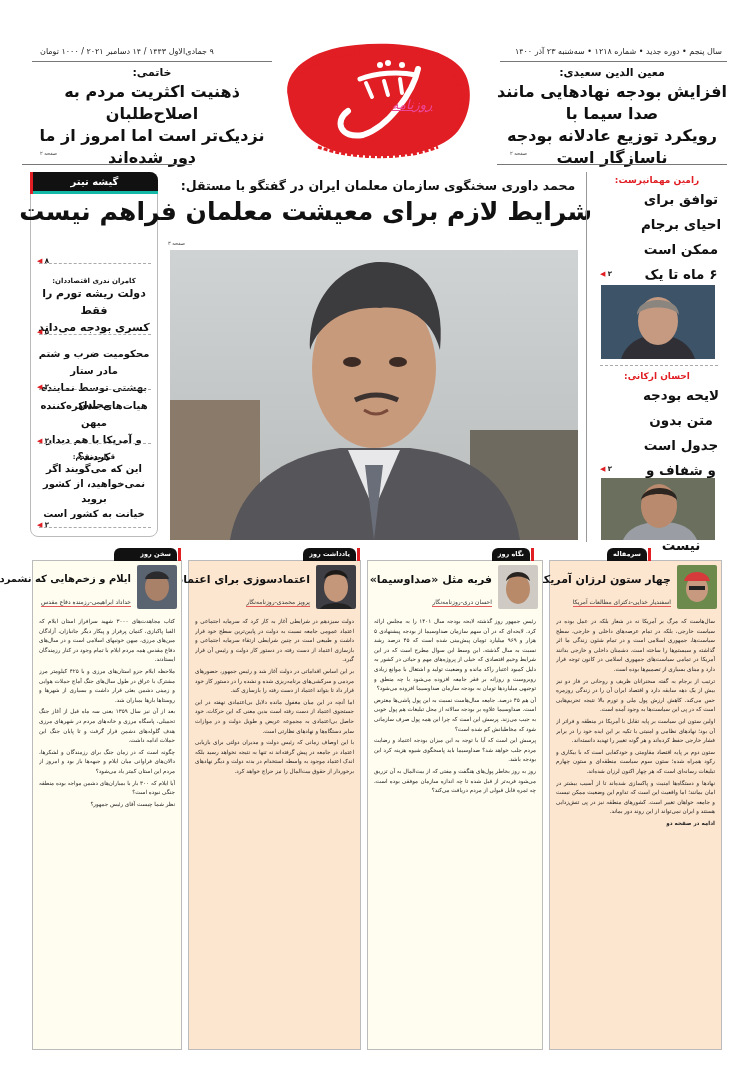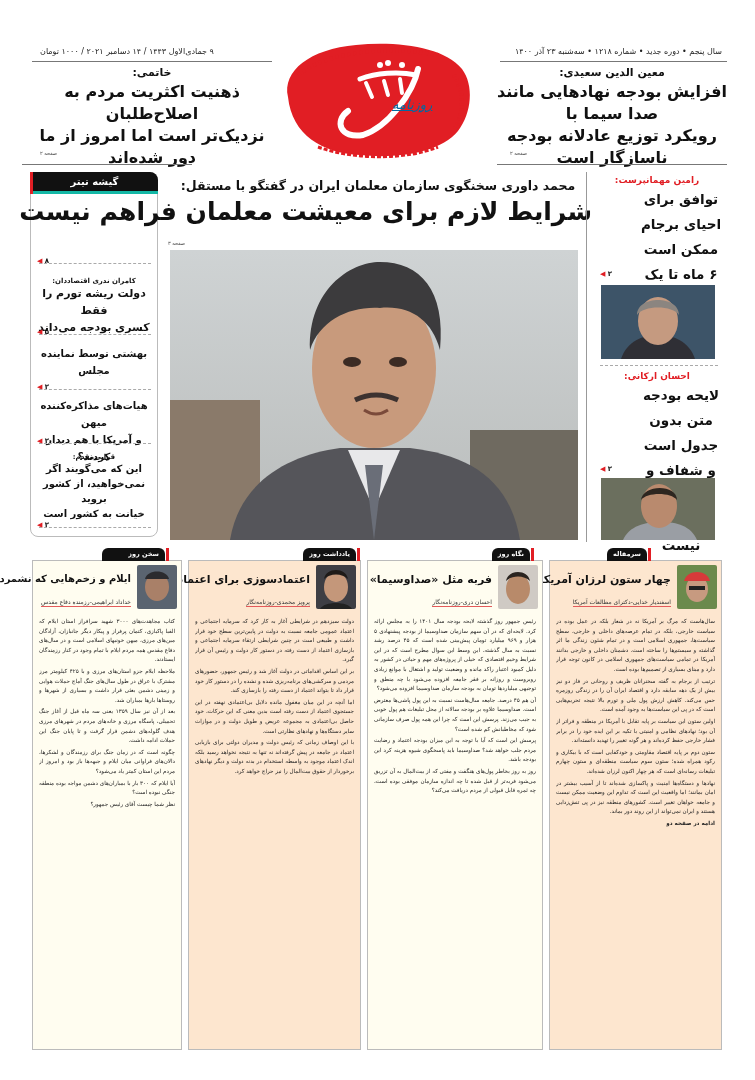--- a/index.html
+++ b/index.html
@@ -86,38 +86,39 @@
     <path d="M30,40 C60,16 120,10 170,20" stroke="#e11e24" stroke-width="4" stroke-dasharray="3 3" fill="none"></path>
     <path d="M186,40 C198,60 196,86 182,100" stroke="#e11e24" stroke-width="4" stroke-dasharray="2 3" fill="none"></path>
     <path d="M50,112 C90,126 140,124 170,112" stroke="#e11e24" stroke-width="3" stroke-dasharray="4 2" fill="none"></path>
     <path d="M150,34 C145,58 120,92 95,100 C72,104 66,86 80,76" stroke="#fff" stroke-width="6" fill="none" stroke-linecap="round"></path>
     <path d="M92,44 C108,38 130,36 148,40" stroke="#fff" stroke-width="5" fill="none" stroke-linecap="round"></path>
     <circle cx="112" cy="30" r="3" fill="#fff"></circle>
       <circle cx="120" cy="28" r="3" fill="#fff"></circle>
       <circle cx="134" cy="30" r="3" fill="#fff"></circle>
     <path d="M98,48 L104,62 M116,46 L120,60 M132,44 L134,58" stroke="#fff" stroke-width="4" stroke-linecap="round"></path>
   </svg>
-  <div class="abs" style="left:124px; top:62px; color:#0369a1; font-size:13px; font-style:italic;text-decoration:underline;">روزنامه</div>
+  <div class="abs" style="left:124px; top:62px; color:#ec4899; font-size:13px; font-style:italic;text-decoration:underline;">روزنامه</div>
 </div>
 
 <div class="abs sidebar">
   <div class="sidebar-head">گیشه تیتر</div>
 
   <div class="sb-ref" style="top:84px;"><span>۸</span> <span class="arrow">◀</span></div>
   <div class="sb-sep" style="top:90px;"></div>
 
   <div class="sb-item" style="top:104px;">
     <div class="sb-kicker">کامران ندری اقتصاددان:</div>
     <div class="sb-title">دولت ریشه تورم را فقط</div>
     <div class="sb-title">کسری بودجه می‌داند</div>
   </div>
   <div class="sb-ref" style="top:155px;"><span>۵</span> <span class="arrow">◀</span></div>
   <div class="sb-sep" style="top:161px;"></div>
 
   <div class="sb-item" style="top:172px;">
+    <div class="sb-title" style="font-size:10px;">محکومیت ضرب و شتم مادر ستار</div>
     <div class="sb-title" style="font-size:10px;">بهشتی توسط نماینده مجلس</div>
   </div>
   <div class="sb-ref" style="top:210px;"><span>۲</span> <span class="arrow">◀</span></div>
   <div class="sb-sep" style="top:216px;"></div>
 
   <div class="sb-item" style="top:224px;">
     <div class="sb-title" style="font-size:10px;">هیات‌های مذاکره‌کننده میهن</div>
     <div class="sb-title" style="font-size:10px;">و آمریکا با هم دیدار کردند؟</div>
   </div>
   <div class="sb-ref" style="top:264px;"><span>۲</span> <span class="arrow">◀</span></div>
@@ -256,21 +257,21 @@
   </div>
   <div class="col-body">
     <p>دولت سیزدهم در شرایطی آغاز به کار کرد که سرمایه اجتماعی و اعتماد عمومی جامعه نسبت به دولت در پایین‌ترین سطح خود قرار داشت و طبیعی است در چنین شرایطی ارتقاء سرمایه اجتماعی و بازسازی اعتماد از دست رفته در دستور کار دولت و رئیس آن قرار گیرد.</p>
     <p>بر این اساس اقداماتی در دولت آغاز شد و رئیس جمهور، حضورهای مردمی و سرکشی‌های برنامه‌ریزی شده و نشده را در دستور کار خود قرار داد تا بتواند اعتماد از دست رفته را بازسازی کند.</p>
     <p>اما آنچه در این میان مغفول مانده دلایل بی‌اعتمادی نهفته در این جستجوی اعتماد از دست رفته است بدین معنی که این حرکات، خود حاصل بی‌اعتمادی به مجموعه عریض و طویل دولت و در موازات سایر دستگاه‌ها و نهادهای نظارتی است.</p>
     <p>با این اوصاف زمانی که رئیس دولت و مدیران دولتی برای بازیابی اعتماد در جامعه در پیش گرفته‌اند نه تنها به نتیجه نخواهد رسید بلکه اندک اعتماد موجود به واسطه استخدام در بدنه دولت و دیگر نهادهای برخوردار از حقوق بیت‌المال را نیز حراج خواهد کرد.</p>
   </div>
 </div>
 
 <div class="col" style="right:573px; width:150px; left:32px; width:auto; background:#fffdf0;">
-  <div class="col-tag right-tag" style="right:16px;padding-left:26px;">سخن روز</div>
+  <div class="col-tag right-tag" style="right:4px;padding-left:26px;">سخن روز</div>
   <div class="col-head">
     <div class="avatar">
       <svg width="40" height="44" viewBox="0 0 40 44">
           <rect width="40" height="44" fill="#5a6470"></rect>
           <ellipse cx="20" cy="22" rx="12" ry="14" fill="#a98068"></ellipse>
           <path d="M8,14 C10,4 30,4 32,14 Z" fill="#2b2b2e"></path>
         </svg>
     </div>
     <div class="col-title" style="font-size:10px;">ایلام و زخم‌هایی که نشمرده‌ایم!</div>
     <div class="col-byline">خداداد ابراهیمی-رزمنده دفاع مقدس</div>

